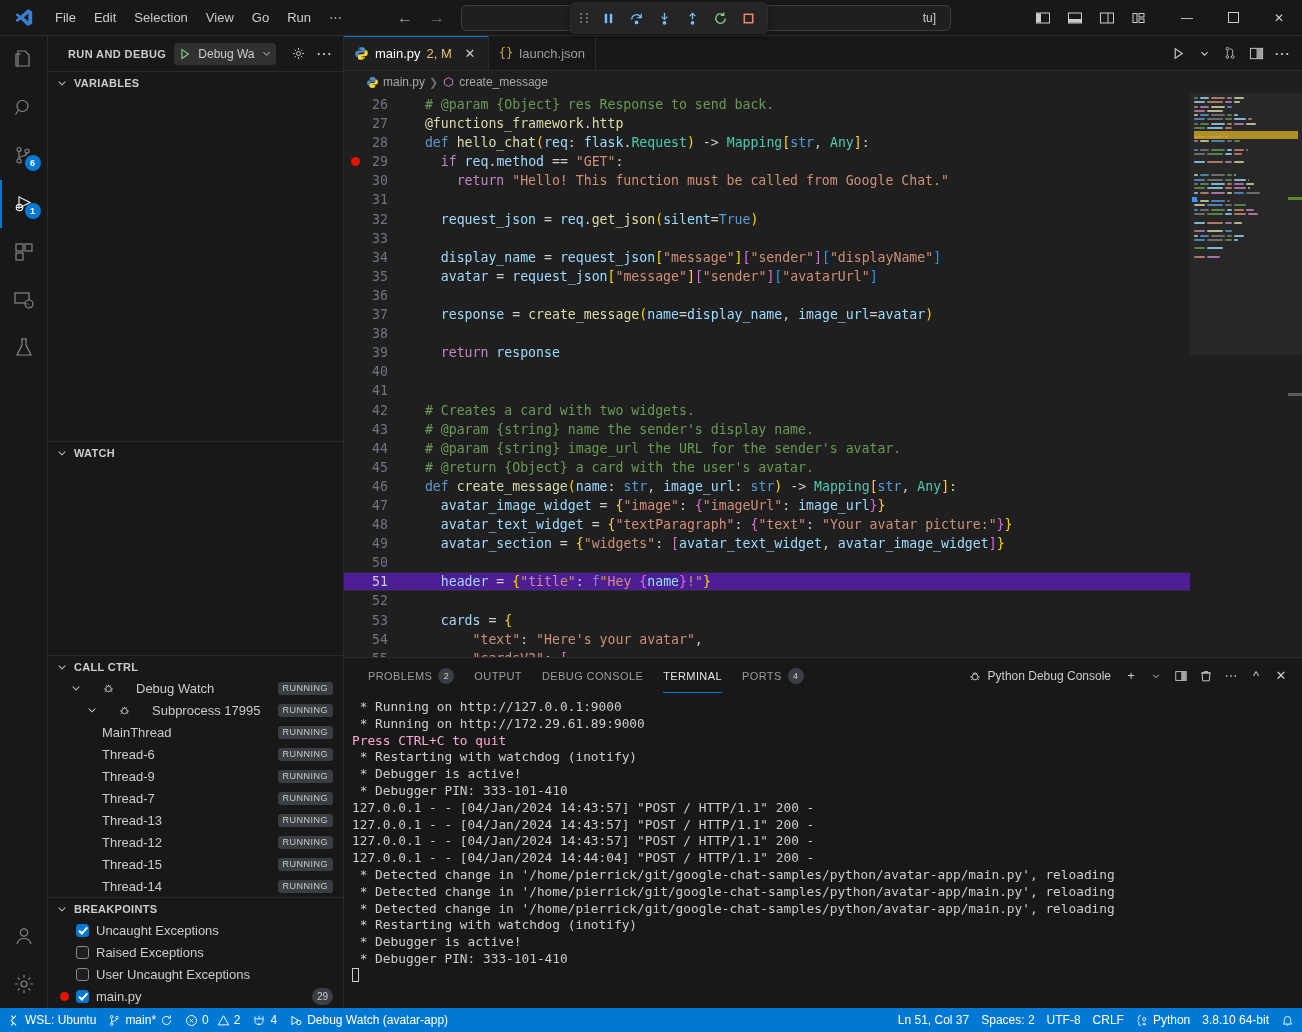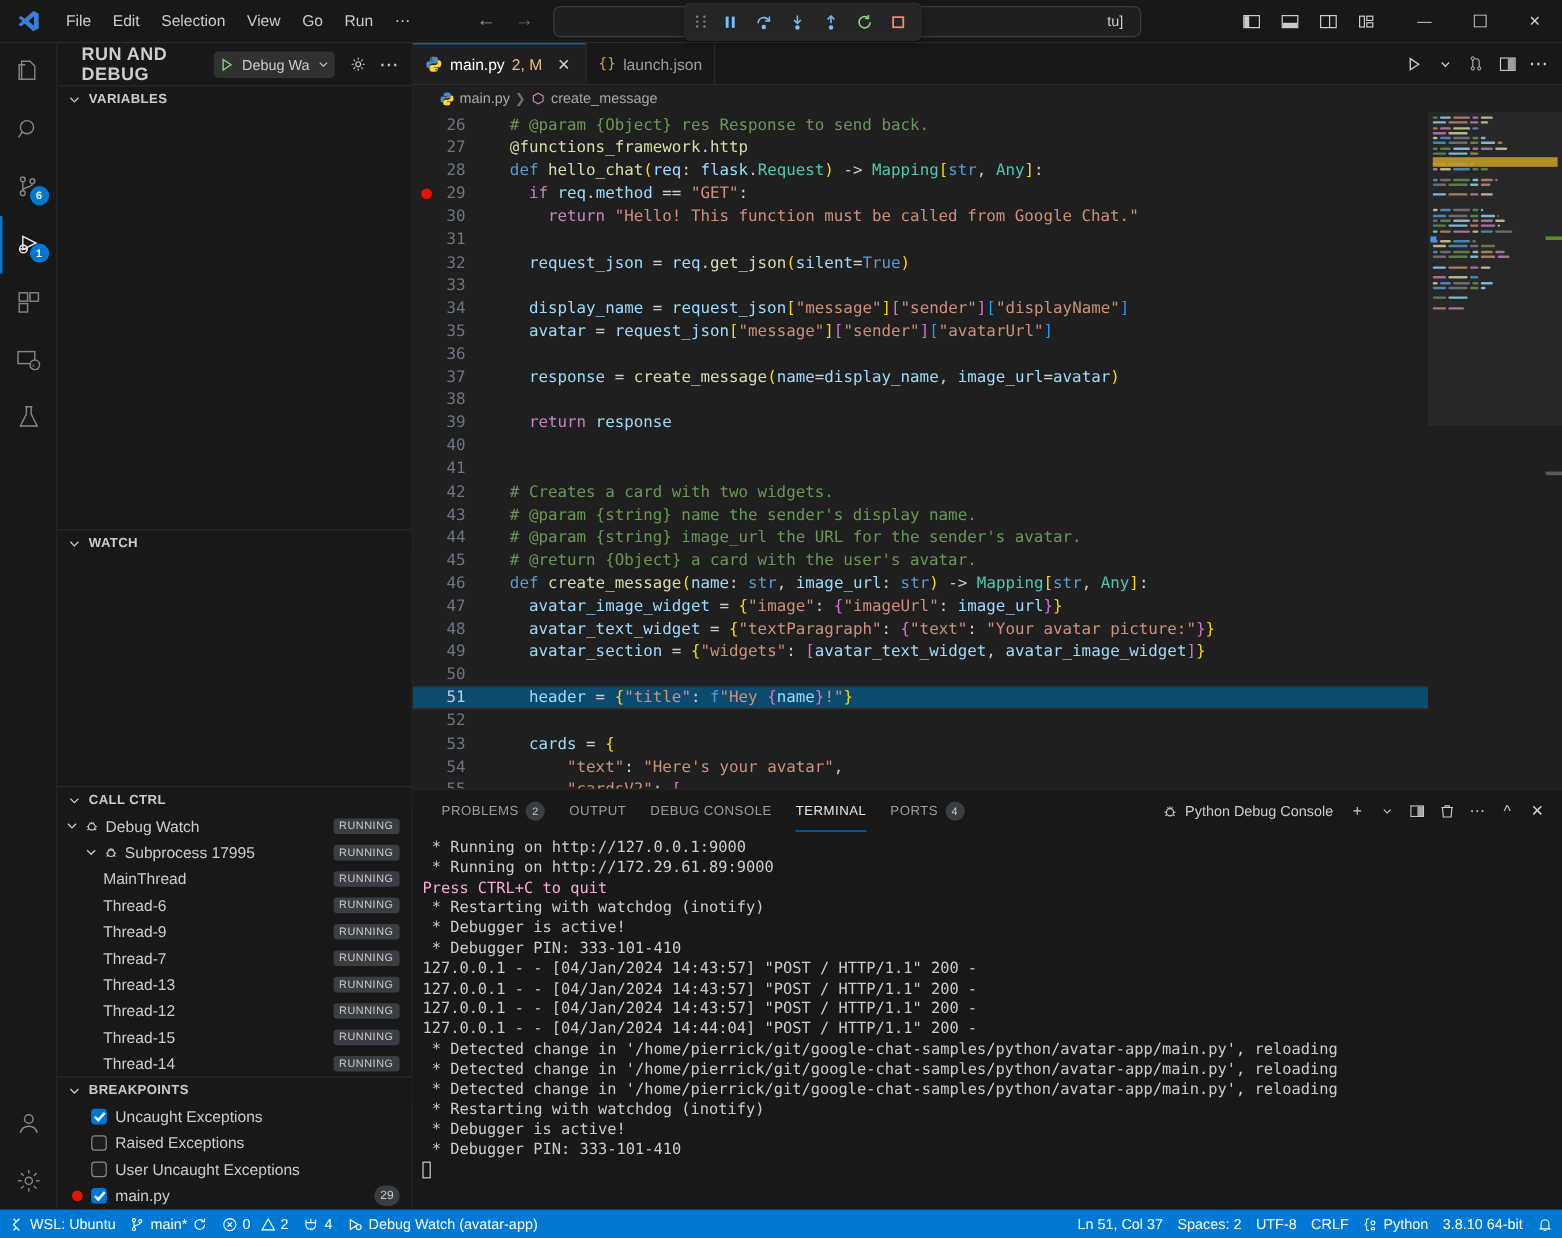--- a/index.html
+++ b/index.html
@@ -65,39 +65,39 @@
     position: absolute; right: 7px; bottom: 9px; min-width: 16px; height: 16px; padding: 0 4px;
     background: #0078d4; color: #fff; border-radius: 8px; font-size: 9px; font-weight: bold;
     display: flex; align-items: center; justify-content: center; line-height: 1;
   }
   .act-bottom { margin-top: auto; }
 
   
   .sidebar { width: 296px; background: #181818; display: flex; flex-direction: column;
              border-right: 1px solid #2b2b2b; flex: none; }
   .sb-title { height: 35px; display: flex; align-items: center; padding: 0 8px 0 20px; gap: 8px; }
-  .sb-title-text { font-size: 15px; font-weight: bold; letter-spacing: .4px; color: #cccccc; text-transform: uppercase; }
+  .sb-title-text { font-size: 11px; font-weight: bold; letter-spacing: .4px; color: #cccccc; text-transform: uppercase; }
   .dbg-launch {
     display: flex; align-items: center; gap: 6px; background: #313131; border-radius: 4px;
     height: 22px; padding: 0 4px 0 4px; max-width: 118px;
   }
   .dbg-launch .lbl { font-size: 12px; color: #cccccc; white-space: nowrap; overflow: hidden; max-width: 72px; }
   .sb-icons { margin-left: auto; display: flex; align-items: center; gap: 4px; color: #cccccc; }
   .sb-ic { width: 22px; height: 22px; display: flex; align-items: center; justify-content: center; border-radius: 4px; }
 
   .section-head {
     height: 22px; display: flex; align-items: center; gap: 4px; padding-left: 6px;
     font-size: 11px; font-weight: bold; color: #cccccc; letter-spacing: .3px;
     background: #181818; border-top: 1px solid #2b2b2b;
   }
   .chev { width: 16px; display: flex; align-items: center; justify-content: center; color: #cccccc; }
   .sec-body { overflow: hidden; }
   .row {
     height: 22px; display: flex; align-items: center; font-size: 13px; color: #cccccc;
-    padding-right: 10px; position: relative;
+    padding-right: 10px; position: relative; gap: 16px;
   }
   .state-pill {
     margin-left: auto; font-size: 9px; letter-spacing: .5px; background: #3a3d41; color: #cccccc;
     padding: 2px 5px; border-radius: 3px; line-height: 1;
   }
   .cb {
     width: 13px; height: 13px; border: 1px solid #8a8a8a; border-radius: 3px; background: #1e1e1e;
     display: inline-flex; align-items: center; justify-content: center; flex: none;
   }
   .cb.checked { background: #0078d4; border-color: #0078d4; }
@@ -128,21 +128,21 @@
     font-size: 12px; color: #a9a9a9; background: #1f1f1f; }
   .bc-sep { color: #6f6f6f; font-size: 11px; }
 
   .code-wrap { flex: 1; display: flex; position: relative; overflow: hidden; background: #1f1f1f; }
   .code-scroll { flex: 1; position: relative; overflow: hidden; }
   .code {
     font-family: "DejaVu Sans Mono", monospace; font-size: 13.2px; line-height: 19.1px;
     white-space: pre; padding-top: 2px;
   }
   .cl { display: flex; height: 19.1px; position: relative; }
-  .cl.current { background: #0c4a6e; box-shadow: inset 0 1px 0 #2c2c2c, inset 0 -1px 0 #2c2c2c; }
+  .cl.current { background: #4c1d95; box-shadow: inset 0 1px 0 #2c2c2c, inset 0 -1px 0 #2c2c2c; }
   .gutter-bp { width: 22px; display: flex; align-items: center; justify-content: center; flex: none; }
   .gutter-bp .dot { width: 9px; height: 9px; border-radius: 50%; background: #e51400; }
   .lnum { width: 42px; text-align: right; padding-right: 20px; color: #6e7681; flex: none; }
   .cl.current .lnum { color: #cccccc; }
   .ctext { flex: 1; padding-left: 1px; }
 
   
   .c-com { color: #6a9955; }
   .c-kw  { color: #c586c0; }
   .c-kw2 { color: #569cd6; }

